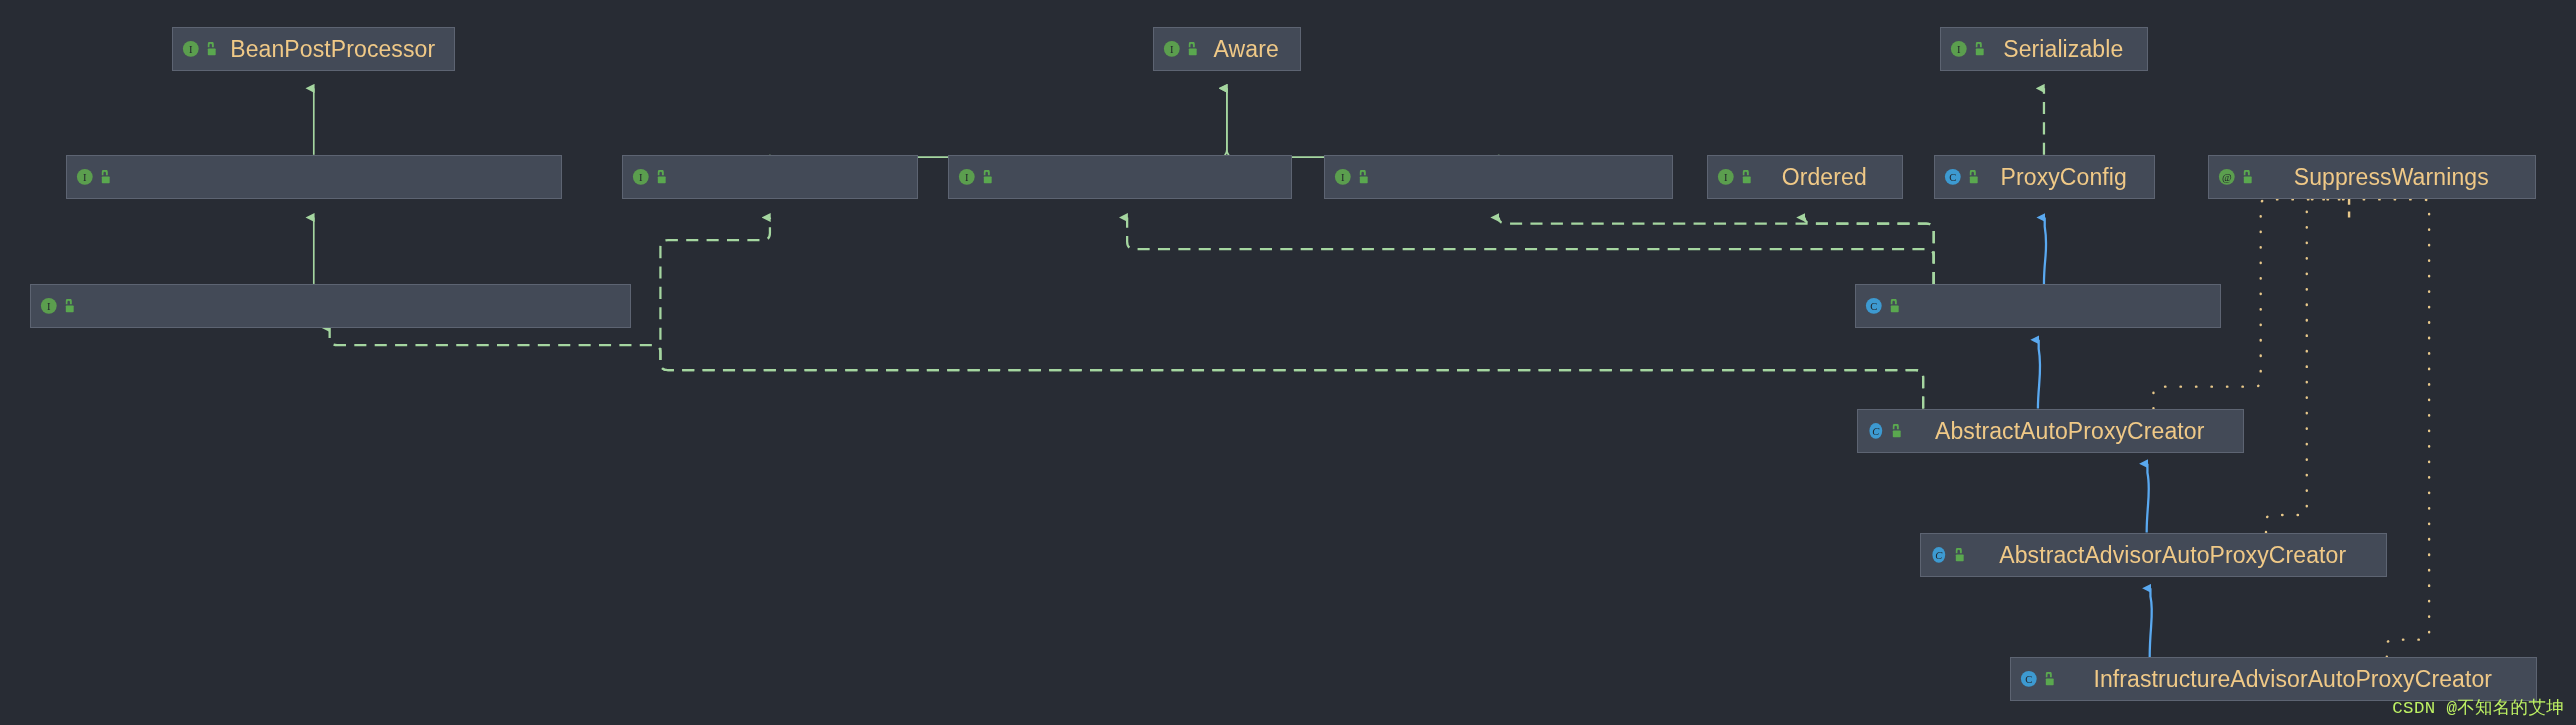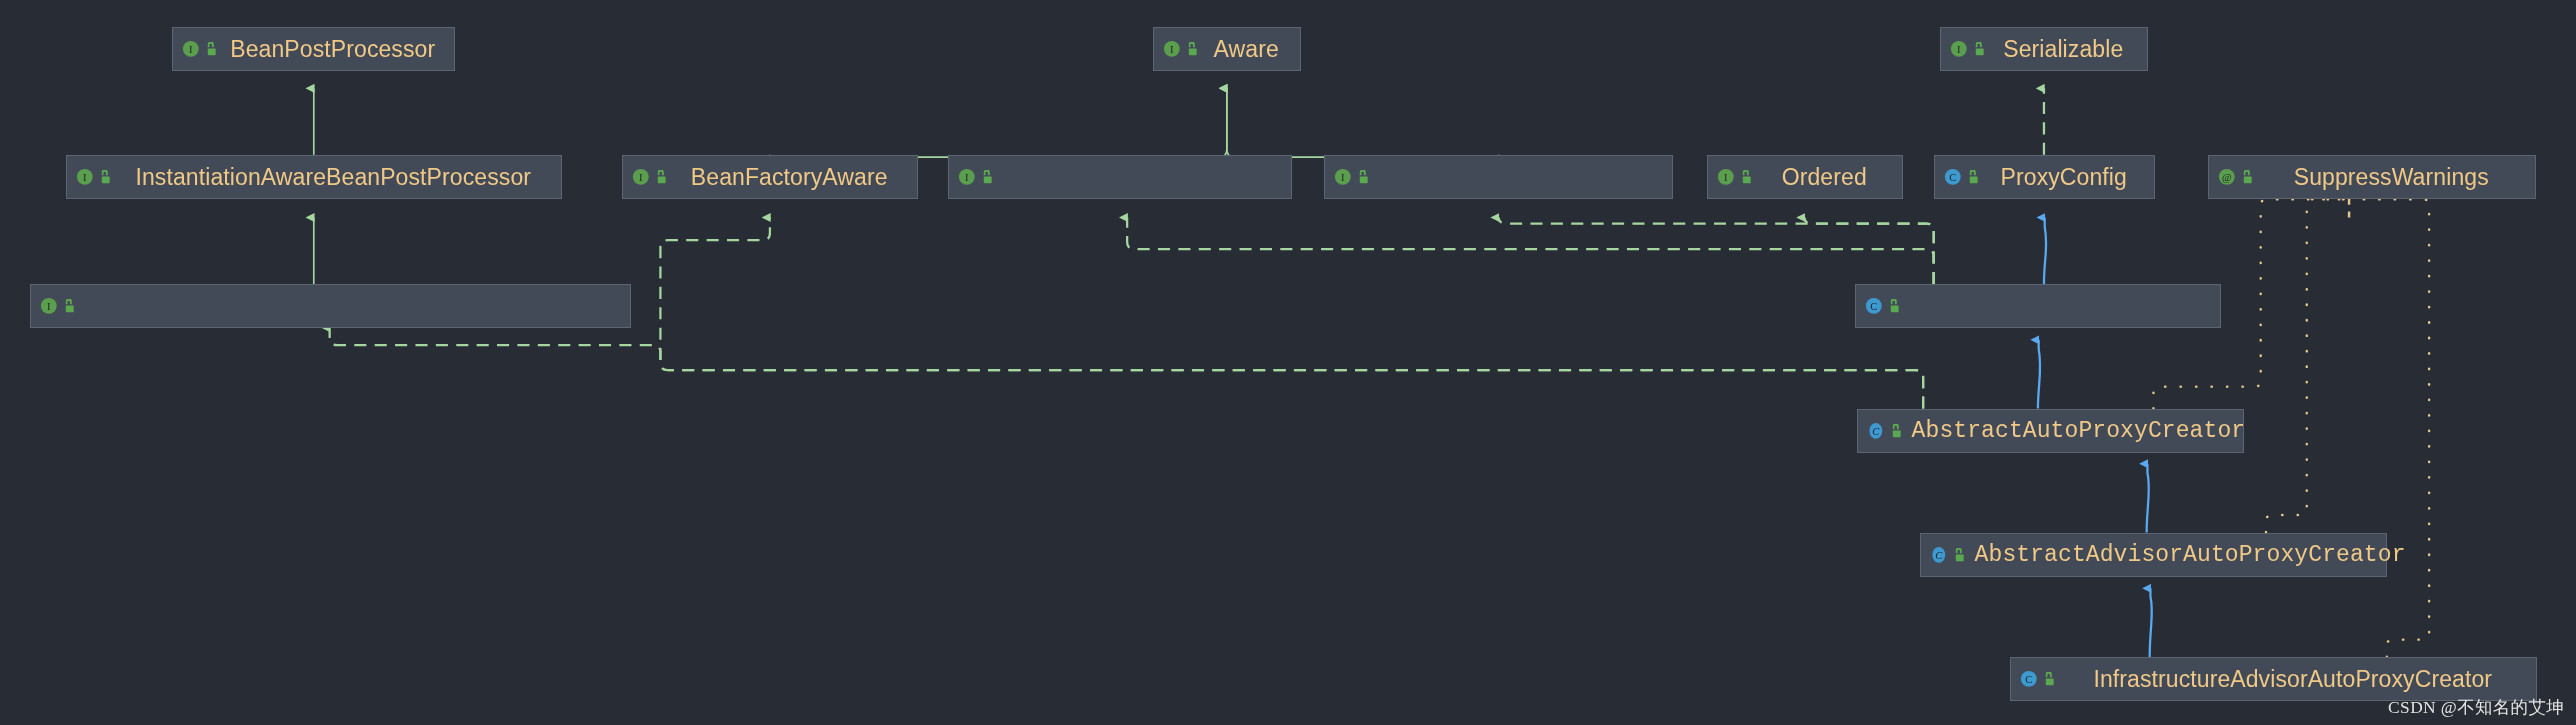--- a/index.html
+++ b/index.html
@@ -41,30 +41,30 @@
   .node .ico{display:block;}
   .node .label{
     color:#f0c987;
     font-size:23px;
     line-height:44px;
     letter-spacing:0.1px;
     flex:1 1 auto;
     text-align:center;
     padding:0 4.5px;
   }
-  .node.abstract .label{font-style:normal;font-family:Liberation Mono, monospace;}
+  .node.abstract .label{font-style:normal;}
   .watermark{
     position:absolute;
     right:12px;
     bottom:6px;
-    color:#e5e5e5;
+    color:#bef264;
     font-size:17.4px;
     letter-spacing:0.4px;
     z-index:8;
-    font-family:Liberation Serif, serif;
+    font-family:Liberation Mono, monospace;
   }
 </style>
 </head>
 <body>
 
 <div id="canvas">
 
   <svg id="wires" viewBox="0 0 3410 960" xmlns="http://www.w3.org/2000/svg">
     <defs>
       <marker id="tri-green" viewBox="0 0 12 12" refX="6" refY="11" markerWidth="12" markerHeight="12" orient="auto-start-reverse" markerUnits="userSpaceOnUse">
@@ -213,38 +213,36 @@
               <text x="13" y="18.5" text-anchor="middle" font-size="14" font-family="&quot;Liberation Serif&quot;, serif" fill="#21252b">I</text>
             </svg>
           </span>
           <span style="display: flex;">
             <svg width="13.6" height="15" viewBox="0 0 18 20" class="ico">
               <path d="M5 3 A4 4 0 0 1 13 3 L13 7 L10.5 7 L10.5 3.5 A1.8 1.8 0 0 0 7.2 3.5 L7.2 7 L5 7 Z" fill="#5aa84f"></path>
               <rect x="5" y="8.5" width="10.5" height="9" rx="1" fill="#5aa84f"></rect>
             </svg>
           </span>
         </span>
-        <span class="label">InstantiationAwareBeanPostProcessor</span>
       </div>
       <div class="node" style="left: 622px; top: 155px; width: 296px;">
         <span class="icons">
           <span style="display: flex;">
             <svg width="19.6" height="19.6" viewBox="0 0 26 26" class="ico">
               <ellipse cx="13" cy="13" rx="10.5" ry="10.5" fill="#5b9e4e"></ellipse>
               <text x="13" y="18.5" text-anchor="middle" font-size="14" font-family="&quot;Liberation Serif&quot;, serif" fill="#21252b">I</text>
             </svg>
           </span>
           <span style="display: flex;">
             <svg width="13.6" height="15" viewBox="0 0 18 20" class="ico">
               <path d="M5 3 A4 4 0 0 1 13 3 L13 7 L10.5 7 L10.5 3.5 A1.8 1.8 0 0 0 7.2 3.5 L7.2 7 L5 7 Z" fill="#5aa84f"></path>
               <rect x="5" y="8.5" width="10.5" height="9" rx="1" fill="#5aa84f"></rect>
             </svg>
           </span>
         </span>
-        <span class="label">BeanFactoryAware</span>
       </div>
       <div class="node" style="left: 948px; top: 155px; width: 344px;">
         <span class="icons">
           <span style="display: flex;">
             <svg width="19.6" height="19.6" viewBox="0 0 26 26" class="ico">
               <ellipse cx="13" cy="13" rx="10.5" ry="10.5" fill="#5b9e4e"></ellipse>
               <text x="13" y="18.5" text-anchor="middle" font-size="14" font-family="&quot;Liberation Serif&quot;, serif" fill="#21252b">I</text>
             </svg>
           </span>
           <span style="display: flex;">

